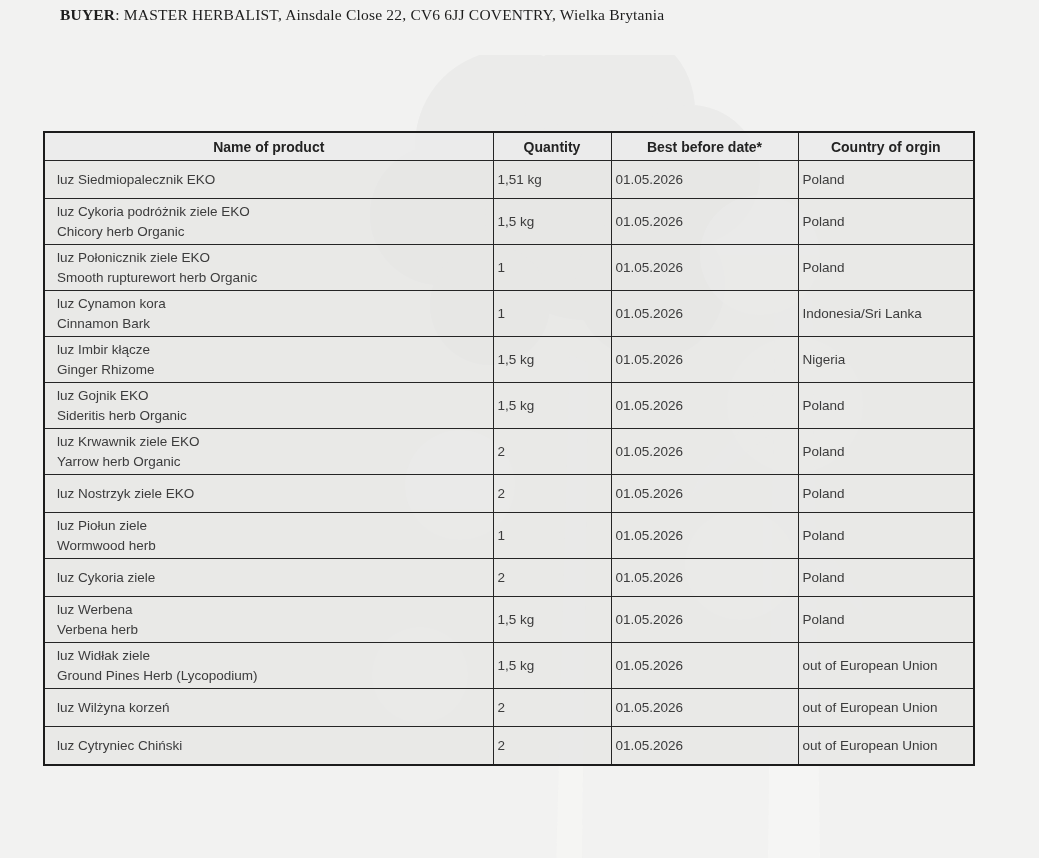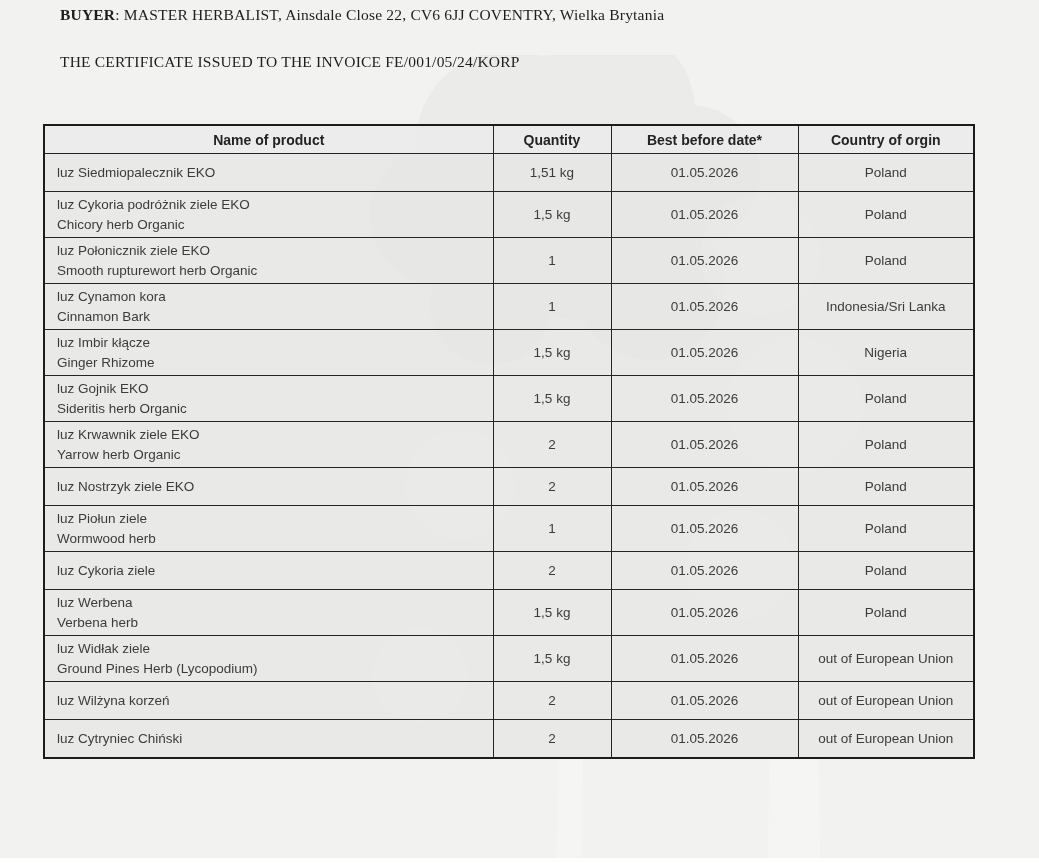--- a/index.html
+++ b/index.html
@@ -28,21 +28,21 @@
     letter-spacing: 0.2px;
     white-space: nowrap;
   }
   .line-buyer { top: 6px; }
   .line-cert  { top: 53px; }
   .bold { font-weight: bold; }
 
   table.cert-table {
     position: absolute;
     left: 43px;
-    top: 124px;
+    top: 131px;
     width: 930px;
     border-collapse: collapse;
     table-layout: fixed;
     border: 2px solid #1c1c1c;
   }
   table.cert-table th, table.cert-table td {
     border: 1.6px solid #252525;
     font-family: "Liberation Sans", sans-serif;
     overflow: hidden;
   }
@@ -55,21 +55,21 @@
     background: rgba(235,235,234,0.78);
     padding: 0 2px;
   }
   table.cert-table td {
     background: rgba(228,228,227,0.72);
     font-size: 13.5px;
     color: #3c3c3c;
     vertical-align: middle;
   }
   td.name-cell { text-align: left; padding: 2px 6px 2px 12px; }
-  td.center-cell { text-align: center; padding: 2px 4px; }
+  td.center-cell { text-align: left; padding: 2px 4px; }
   .name-line { line-height: 20px; }
   tr.single td { height: 33px; margin-top: 7px; }
   tr.double td { height: 41px; }
 </style>
 </head>
 <body>
 
 <div id="page">
 
   <svg class="watermark" viewBox="0 0 560 808" xmlns="http://www.w3.org/2000/svg" aria-hidden="true">
@@ -93,21 +93,20 @@
       <path d="M455 240 L492 240 L500 808 L448 808 Z"></path>
       <path d="M462 330 L380 420 L372 440 L462 370 Z"></path>
       <path d="M488 470 L540 540 L544 560 L488 505 Z"></path>
       <path d="M250 300 L268 308 L262 808 L236 808 Z" opacity="0.6"></path>
     </g>
   </svg>
 
   <div class="doc-line line-buyer">
     <span class="bold">BUYER</span><span>: MASTER HERBALIST, Ainsdale Close 22, CV6 6JJ COVENTRY, Wielka Brytania</span>
   </div>
-  <div class="doc-line line-cert">THE CERTIFICATE ISSUED TO THE INVOICE FE/001/05/24/KORP</div>
 
   <table class="cert-table">
     <colgroup>
       <col style="width:449px">
       <col style="width:118px">
       <col style="width:187px">
       <col style="width:176px">
     </colgroup>
     <thead>
       <tr>

